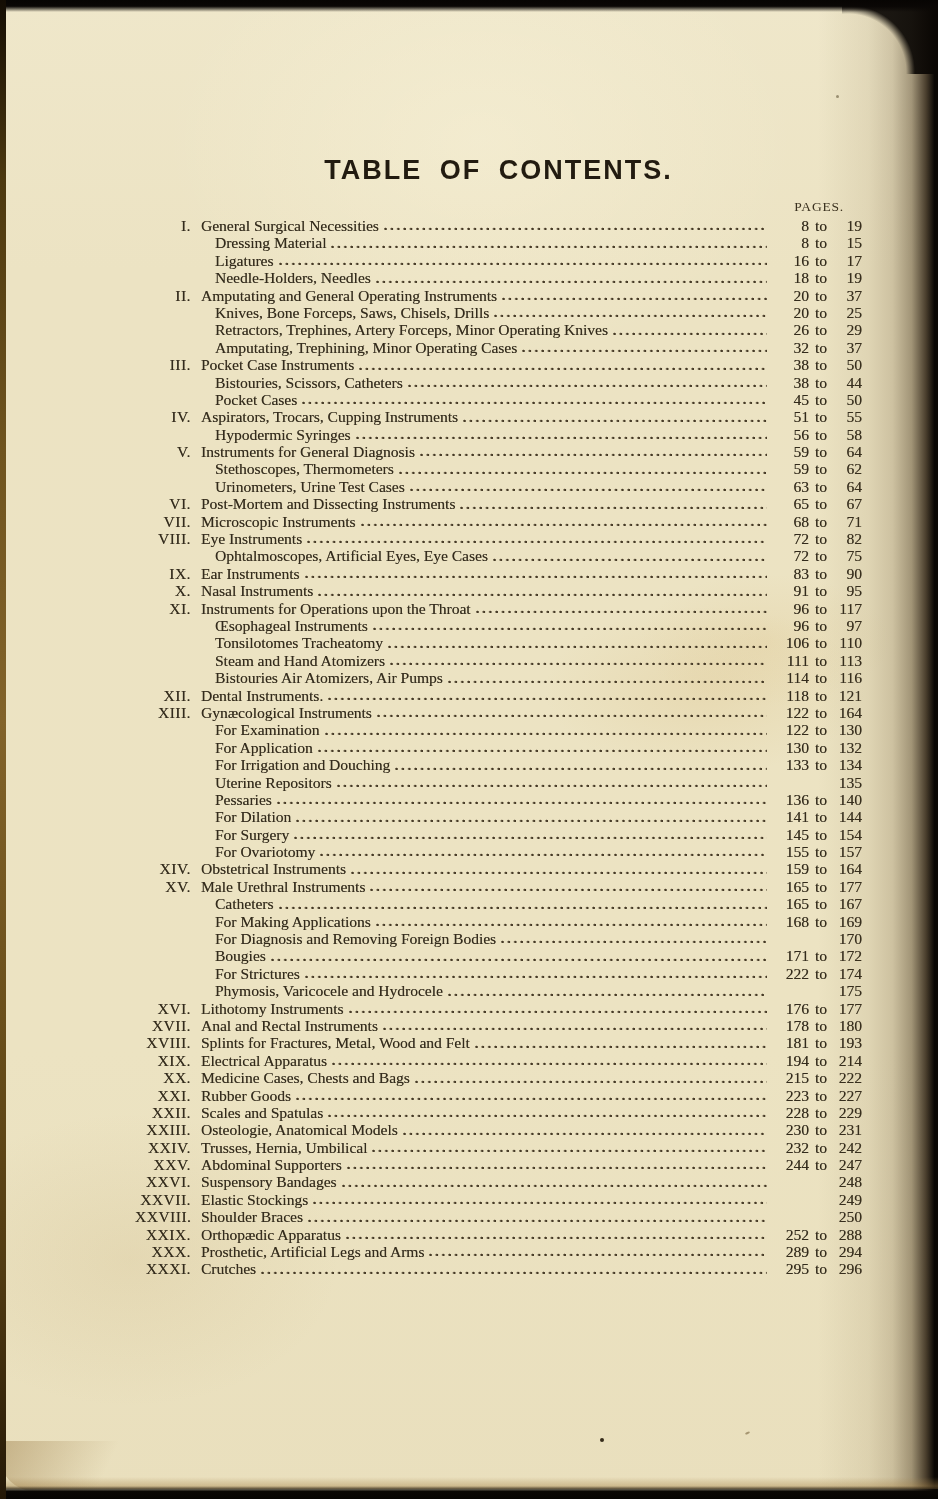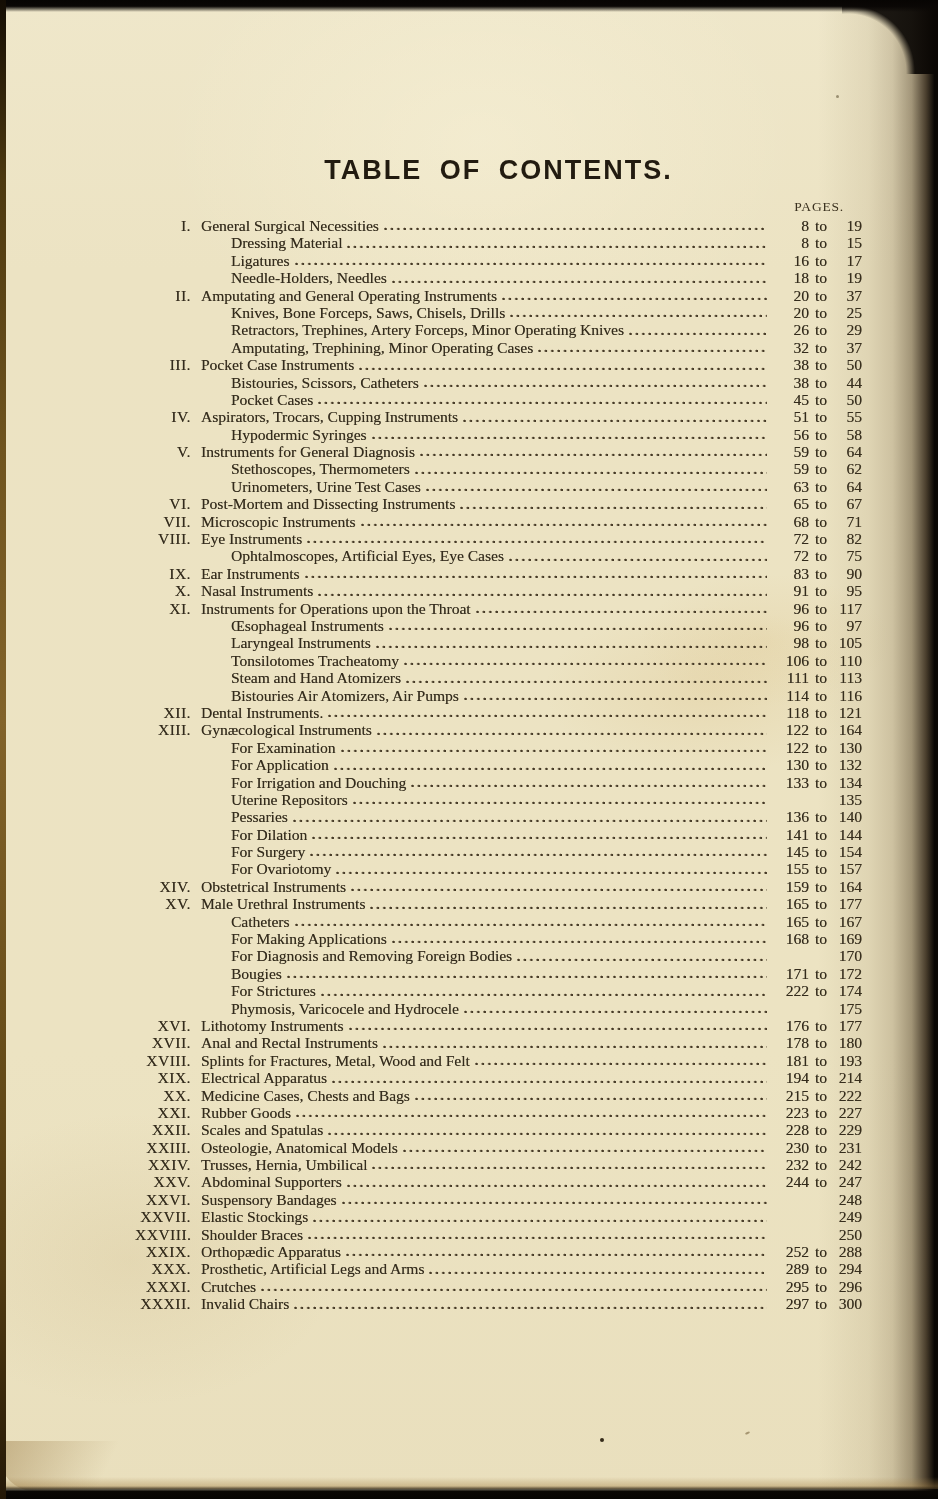--- a/index.html
+++ b/index.html
@@ -77,21 +77,21 @@
   }
   .toc { position: absolute; top: 217px; left: 0; width: 100%; }
   .row {
     display: flex; align-items: baseline;
     height: 17.4px; font-size: 15.5px; line-height: 17.4px;
     white-space: nowrap;
     text-shadow: 0.2px 0.2px 0.35px rgba(51,43,28,0.55);
   }
   .num  { flex: none; width: 56px; text-align: right; letter-spacing: 0.5px; }
   .lbl  { flex: none; margin-left: 10px; }
-  .row.sub .lbl { margin-left: 40px; }
+  .row.sub .lbl { margin-left: 24px; }
   .leader {
     flex: 1 1 auto; min-width: 10px; height: 4px;
     align-self: flex-end; margin: 0 3px 3px 5px;
     background-image: radial-gradient(circle at 1.6px 1.9px, #463a26 1.05px, rgba(70,58,38,0) 1.55px);
     background-size: 6.4px 4px; background-repeat: repeat-x;
   }
   .pg   { flex: none; width: 92px; display: inline-flex; justify-content: flex-end; align-items: baseline; }
   .ps   { text-align: right; }
   .pt   { margin: 0 5px 0 6px; }
   .pe   { min-width: 30px; text-align: right; }
@@ -362,30 +362,20 @@
     <span class="num"></span>
     <span class="lbl">Œsophageal Instruments</span>
     <span class="leader"></span>
     <span class="pg">
       <span class="ps">96</span>
       <span class="pt">to</span>
       <span class="pe">97</span>
     </span>
   </div>
 
-  <div class="row sub">
-    <span class="num"></span>
-    <span class="lbl">Laryngeal Instruments</span>
-    <span class="leader"></span>
-    <span class="pg">
-      <span class="ps">98</span>
-      <span class="pt">to</span>
-      <span class="pe">105</span>
-    </span>
-  </div>
 
   <div class="row sub">
     <span class="num"></span>
     <span class="lbl">Tonsilotomes Tracheatomy</span>
     <span class="leader"></span>
     <span class="pg">
       <span class="ps">106</span>
       <span class="pt">to</span>
       <span class="pe">110</span>
     </span>
@@ -780,30 +770,20 @@
     <span class="num">XXXI.</span>
     <span class="lbl">Crutches</span>
     <span class="leader"></span>
     <span class="pg">
       <span class="ps">295</span>
       <span class="pt">to</span>
       <span class="pe">296</span>
     </span>
   </div>
 
-  <div class="row">
-    <span class="num">XXXII.</span>
-    <span class="lbl">Invalid Chairs</span>
-    <span class="leader"></span>
-    <span class="pg">
-      <span class="ps">297</span>
-      <span class="pt">to</span>
-      <span class="pe">300</span>
-    </span>
-  </div>
 
 </div>
   </div>
 
   <div class="edge-right"></div>
   <div class="corner-tr"></div>
   <div class="edge-top"></div>
   <div class="bottom-tan"></div>
   <div class="curl-bl"></div>
   <div class="edge-bottom"></div>

